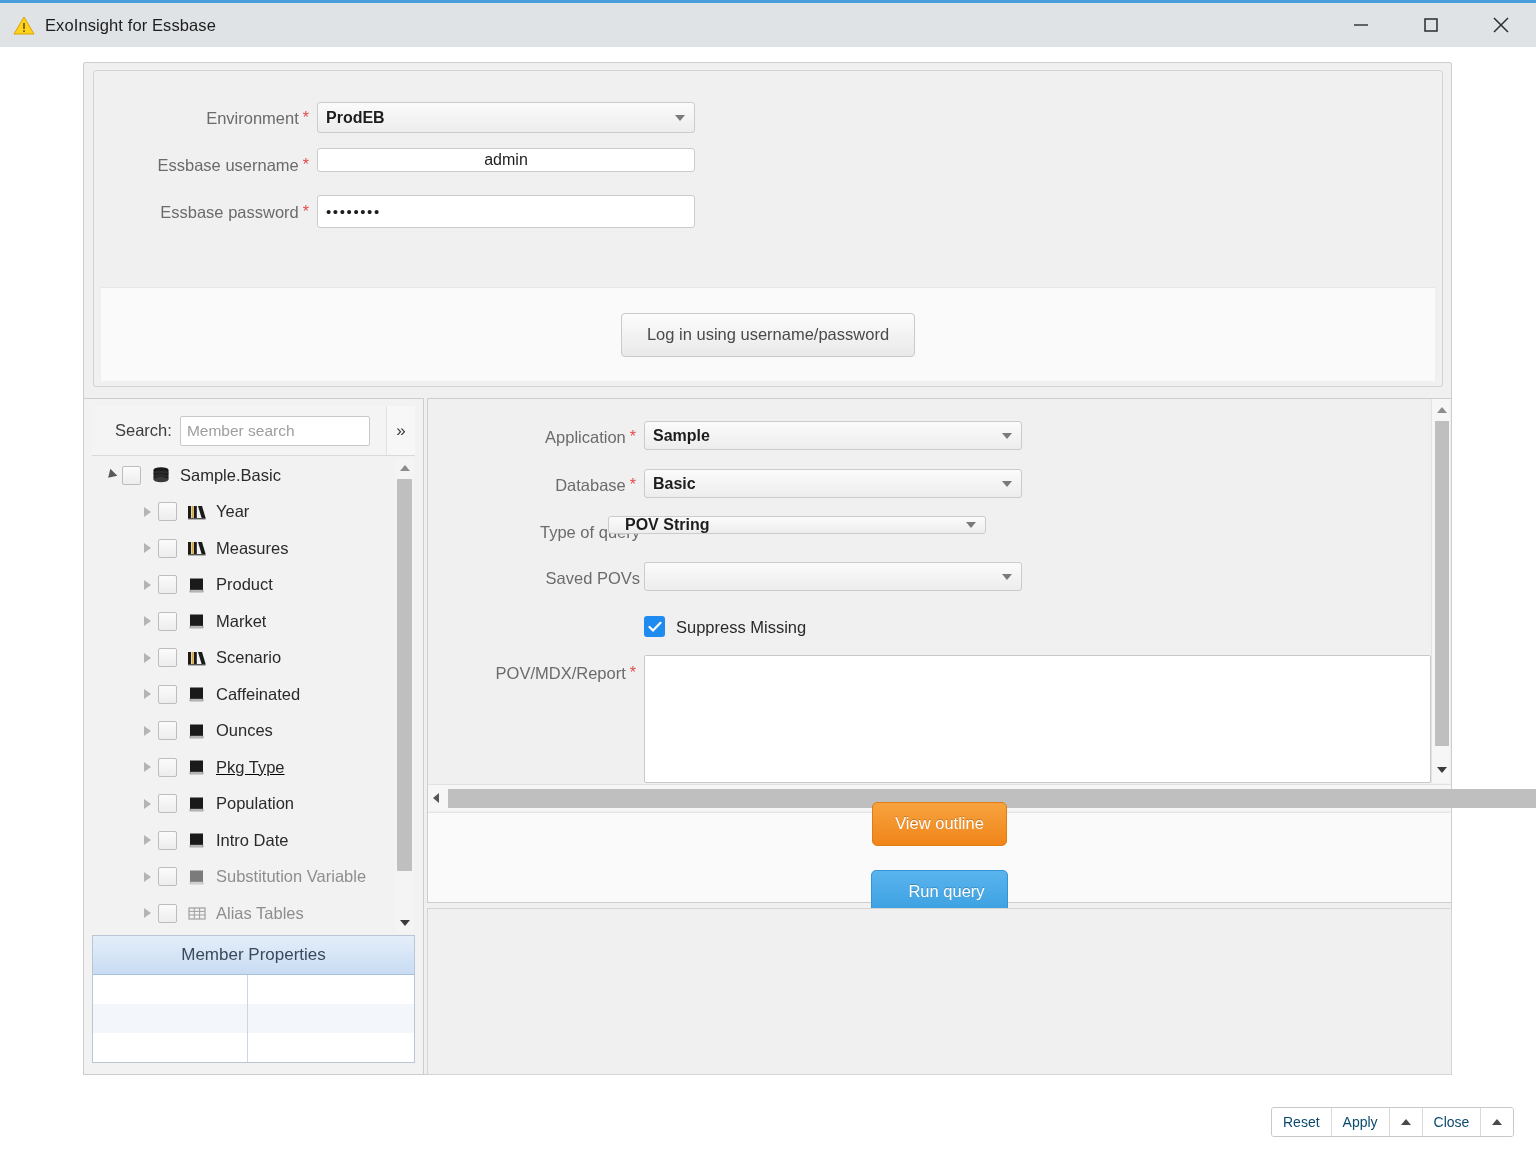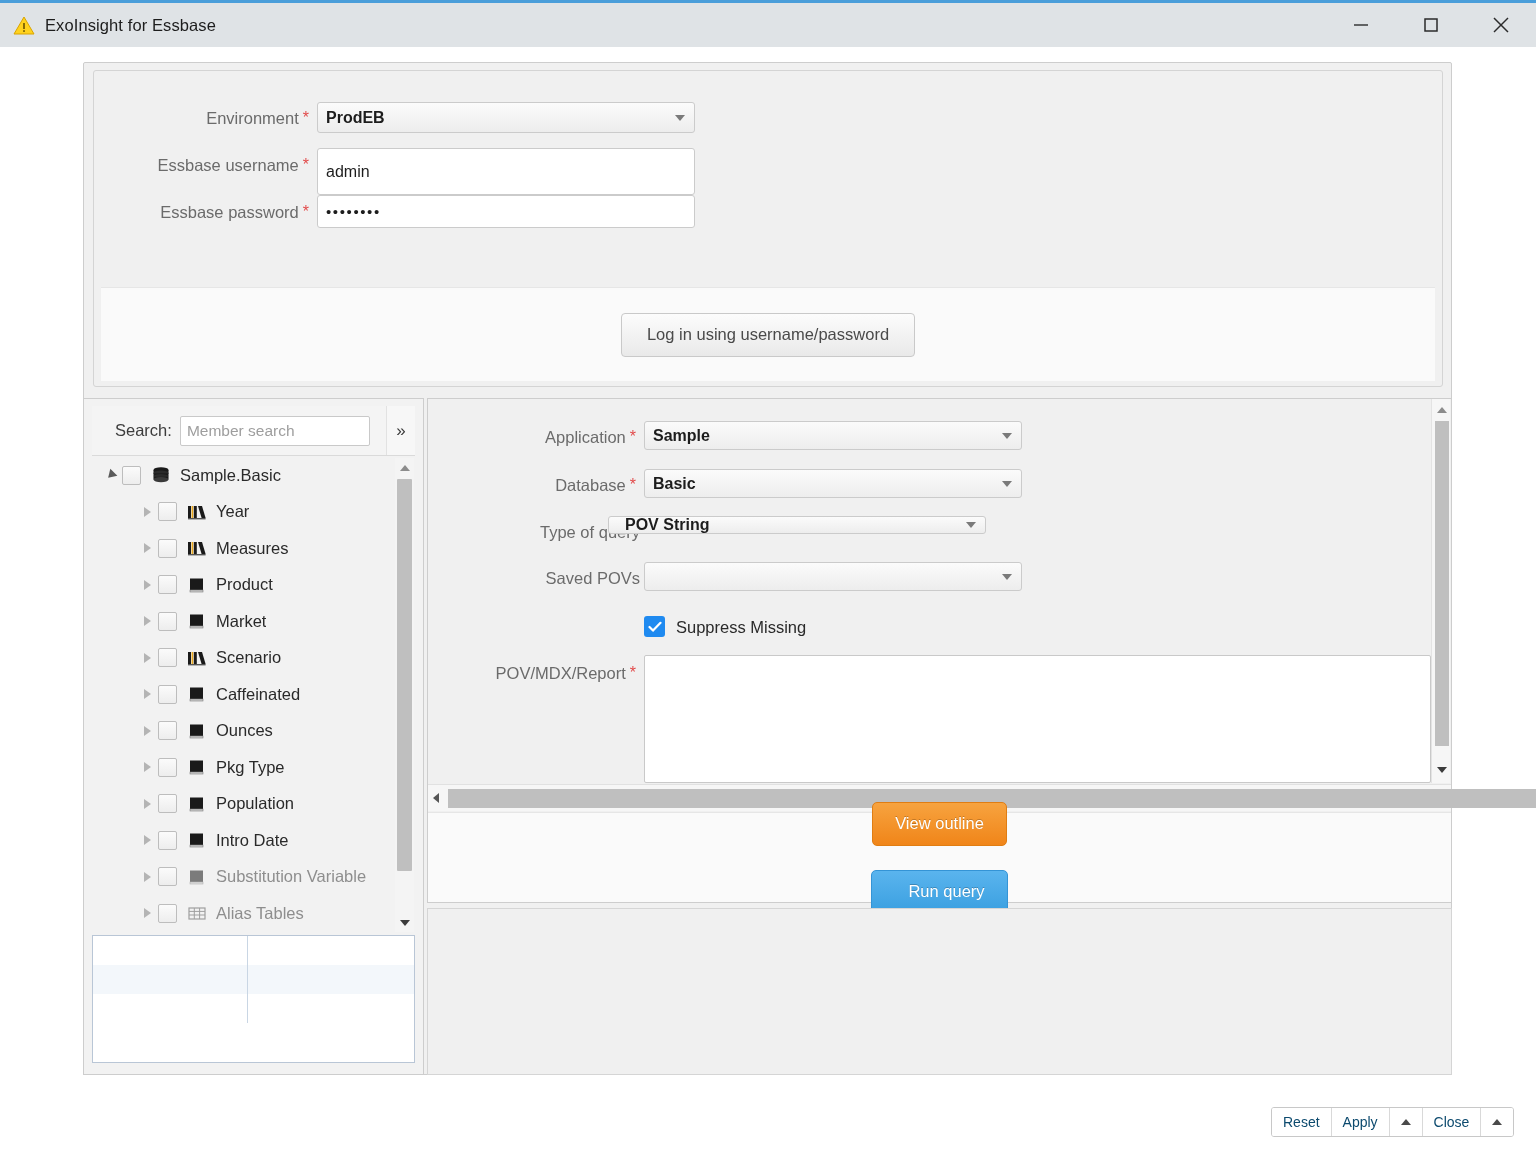--- a/index.html
+++ b/index.html
@@ -62,21 +62,21 @@
     position: absolute; right: 9px; top: 50%; transform: translateY(-50%);
     width: 0; height: 0;
     border-left: 5.5px solid transparent; border-right: 5.5px solid transparent;
     border-top: 6px solid #7a7a7a;
   }
   .ctrl-text { white-space: nowrap; overflow: hidden; }
 
   #env-label   { left: 93px; top: 103px; width: 220px; justify-content: flex-end; }
   #env-select  { position: absolute; left: 317px; top: 102px; width: 378px; height: 31px; }
   #user-label  { left: 93px; top: 150px; width: 220px; justify-content: flex-end; }
-  #user-input  { position: absolute; left: 317px; top: 148px; width: 378px; height: 47px; }
+  #user-input  { position: absolute; left: 317px; top: 148px; width: 378px; height: 24px; justify-content: center; }
   #pass-label  { left: 93px; top: 197px; width: 220px; justify-content: flex-end; }
   #pass-input  { position: absolute; left: 317px; top: 195px; width: 378px; height: 33px; }
   #pass-dots { letter-spacing: 1.6px; font-size: 15px; color: #1d1d1d; }
 
   #login-btn-bar {
     position: absolute; left: 101px; top: 287px; width: 1334px; height: 94px;
     background: #fafafa; border-top: 1px solid #e6e6e6;
     display: flex; align-items: center; justify-content: center;
   }
   #login-button {
@@ -453,21 +453,21 @@
         <span class="arrow-col">
           <span class="arrow collapsed"></span>
         </span>
         <span class="cbox"></span>
         <span class="ticon"><svg width="20" height="18" viewBox="0 0 20 18">
             <rect x="3" y="2.5" width="13" height="11.5" fill="#1a1a1a"></rect>
             <rect x="3" y="14" width="13" height="2" fill="#cfcfcf" stroke="#7a7a7a" stroke-width="0.6"></rect>
           </svg></span>
         <span class="tlabel">Ounces</span>
       </div>
-      <div class="tnode" style="padding-left: 44px;">
+      <div class="tnode" style="padding-left: 44px; text-decoration: underline;">
         <span class="arrow-col">
           <span class="arrow collapsed"></span>
         </span>
         <span class="cbox"></span>
         <span class="ticon"><svg width="20" height="18" viewBox="0 0 20 18">
             <rect x="3" y="2.5" width="13" height="11.5" fill="#1a1a1a"></rect>
             <rect x="3" y="14" width="13" height="2" fill="#cfcfcf" stroke="#7a7a7a" stroke-width="0.6"></rect>
           </svg></span>
         <span class="tlabel">Pkg Type</span>
       </div>
@@ -525,20 +525,21 @@
   <div id="tree-sb-up">
       <span class="sb-tri-up"></span>
     </div>
   <div id="tree-sb-thumb"></div>
   <div id="tree-sb-down">
       <span class="sb-tri-down"></span>
     </div>
 </div>
 
 <div id="member-props">
+  <div id="mp-header">Member Properties</div>
   <div id="mp-body">
       <div class="mp-row">
         <div class="mp-cell" style="width: 155px;"></div>
         <div class="mp-cell" style="flex: 1 1 auto;"></div>
       </div>
       <div class="mp-row alt">
         <div class="mp-cell" style="width: 155px;"></div>
         <div class="mp-cell" style="flex: 1 1 auto;"></div>
       </div>
       <div class="mp-row">

